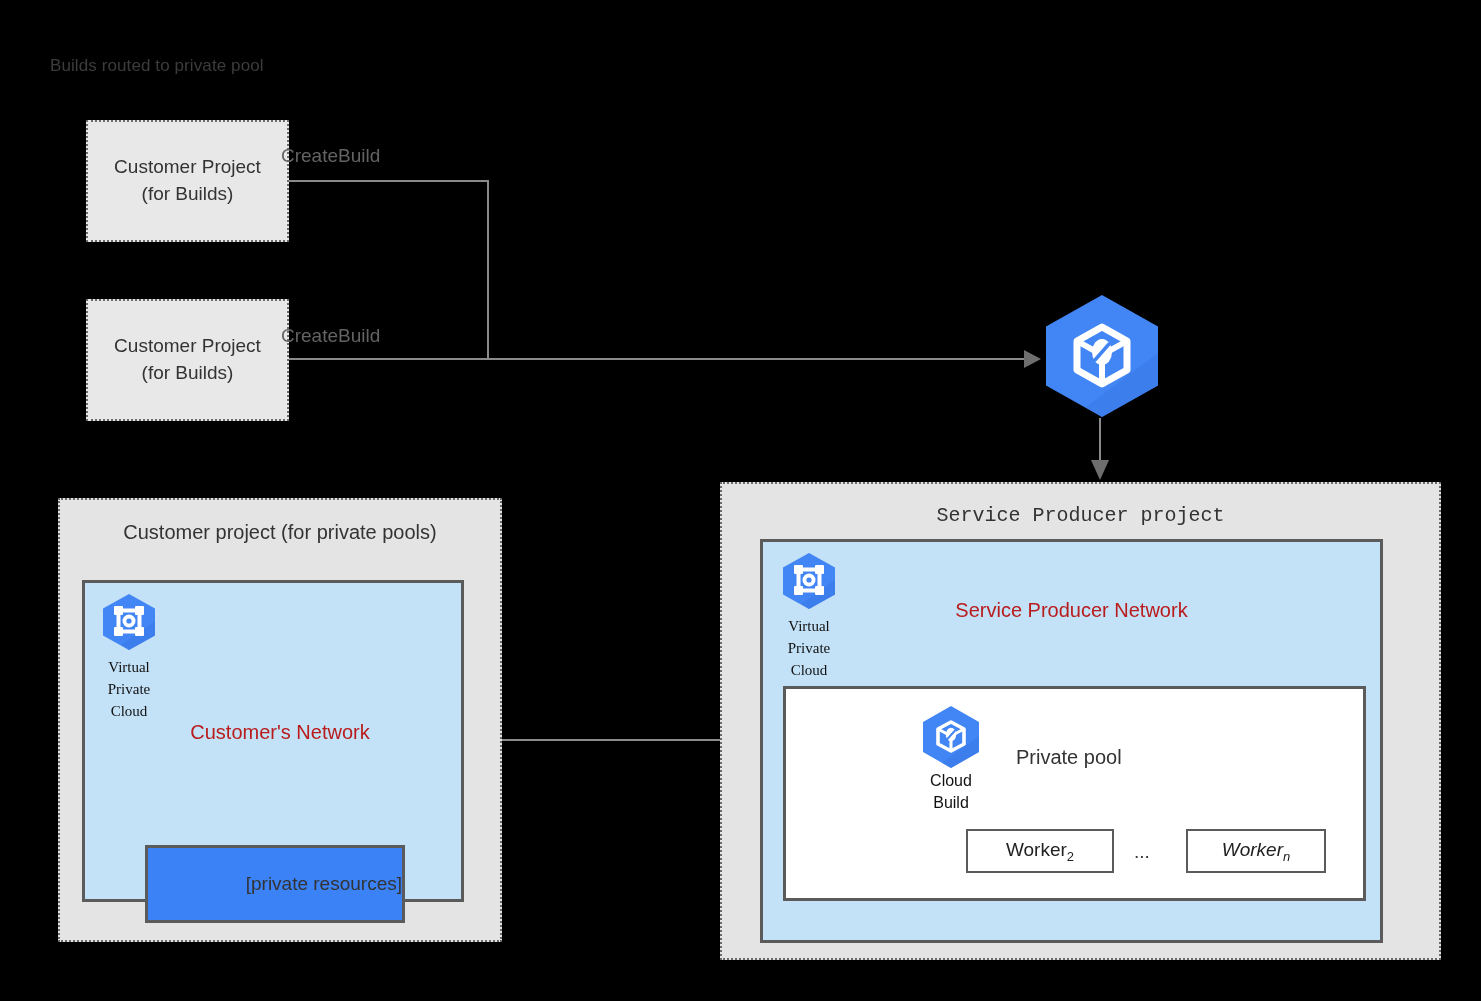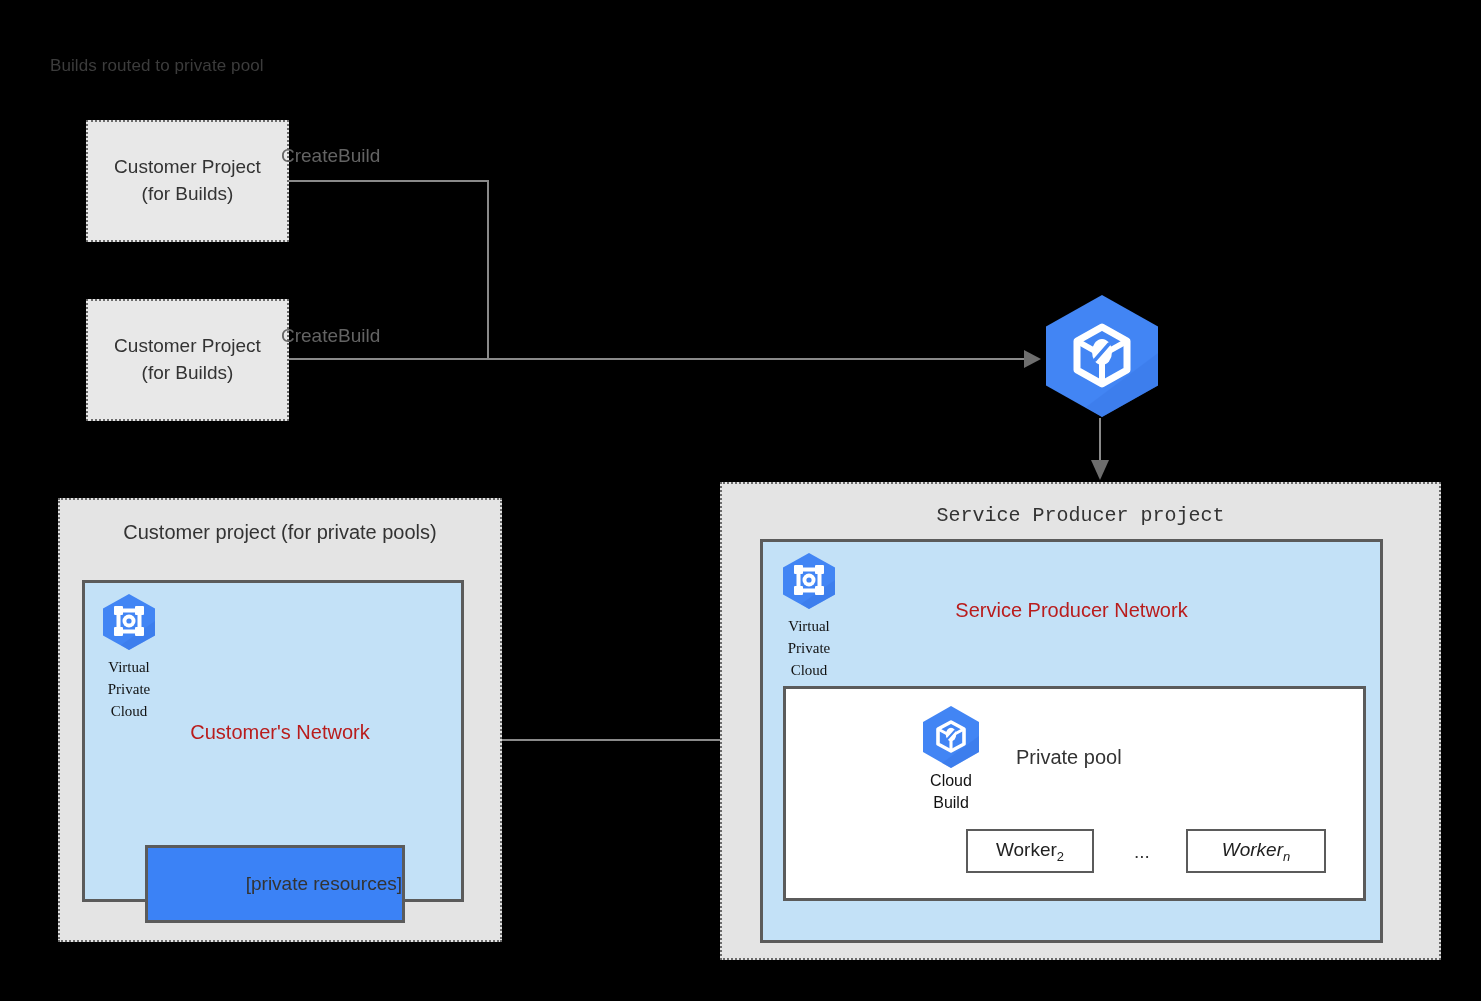--- a/index.html
+++ b/index.html
@@ -211,21 +211,21 @@
     background: #ffffff;
     border: 2px solid #5b5b5b;
     box-sizing: border-box;
     display: flex;
     align-items: center;
     justify-content: center;
     font-size: 19px;
     color: #222222;
   }
   #worker-box-0 { left: 18px;  width: 140px; }
-  #worker-box-1 { left: 180px; width: 128px; }
+  #worker-box-1 { left: 180px; width: 148px; }
   #worker-box-2 { left: 400px; width: 140px; font-style: italic; }
 
   .worker-box sub { font-size: 13px; }
 
   #worker-ellipsis {
     position: absolute;
     left: 348px; top: 152px;
     font-size: 19px;
     color: #333333;
   }

